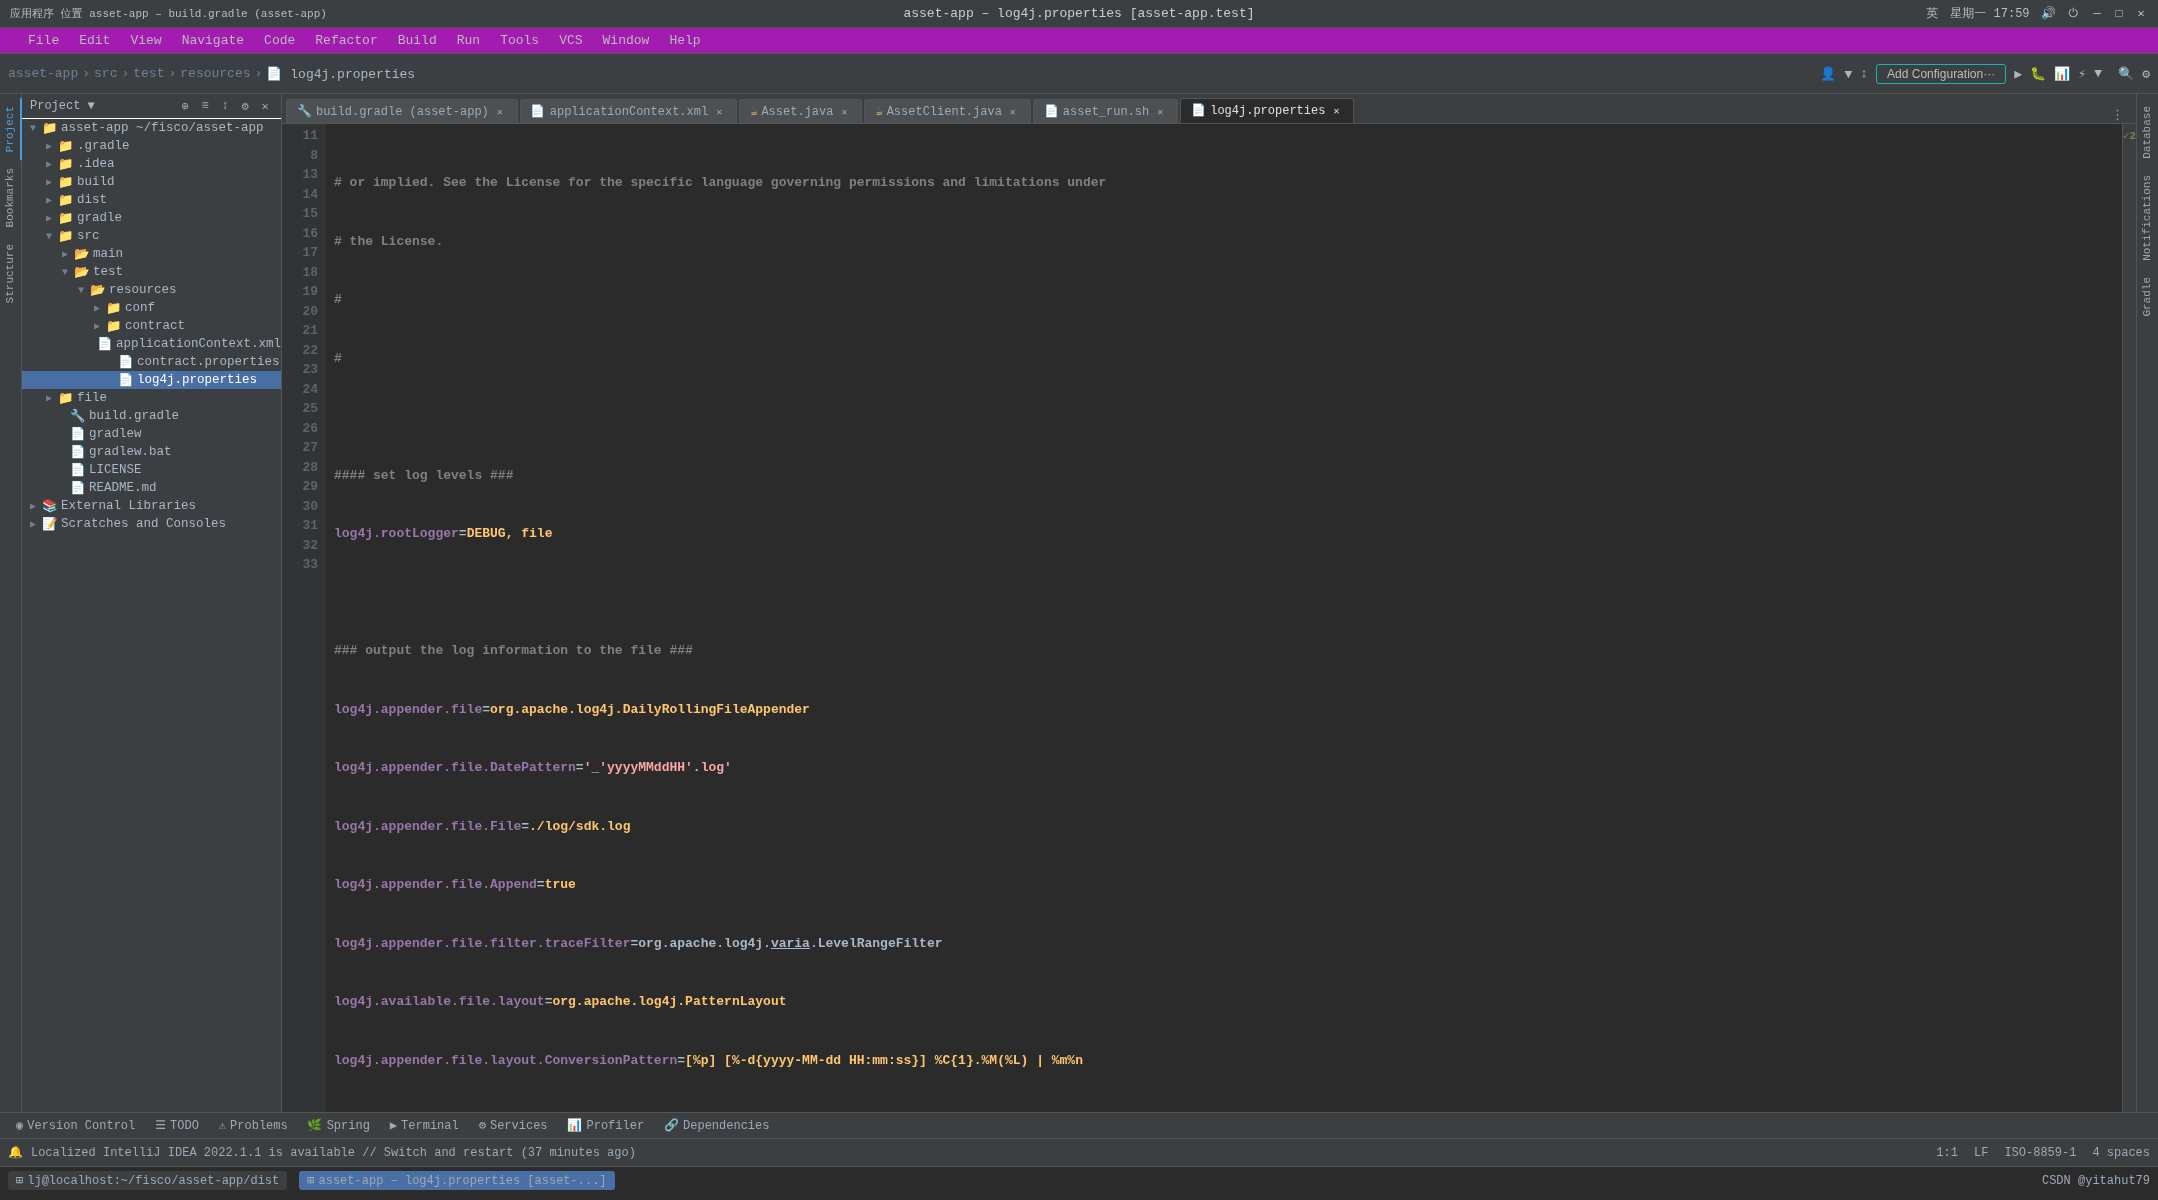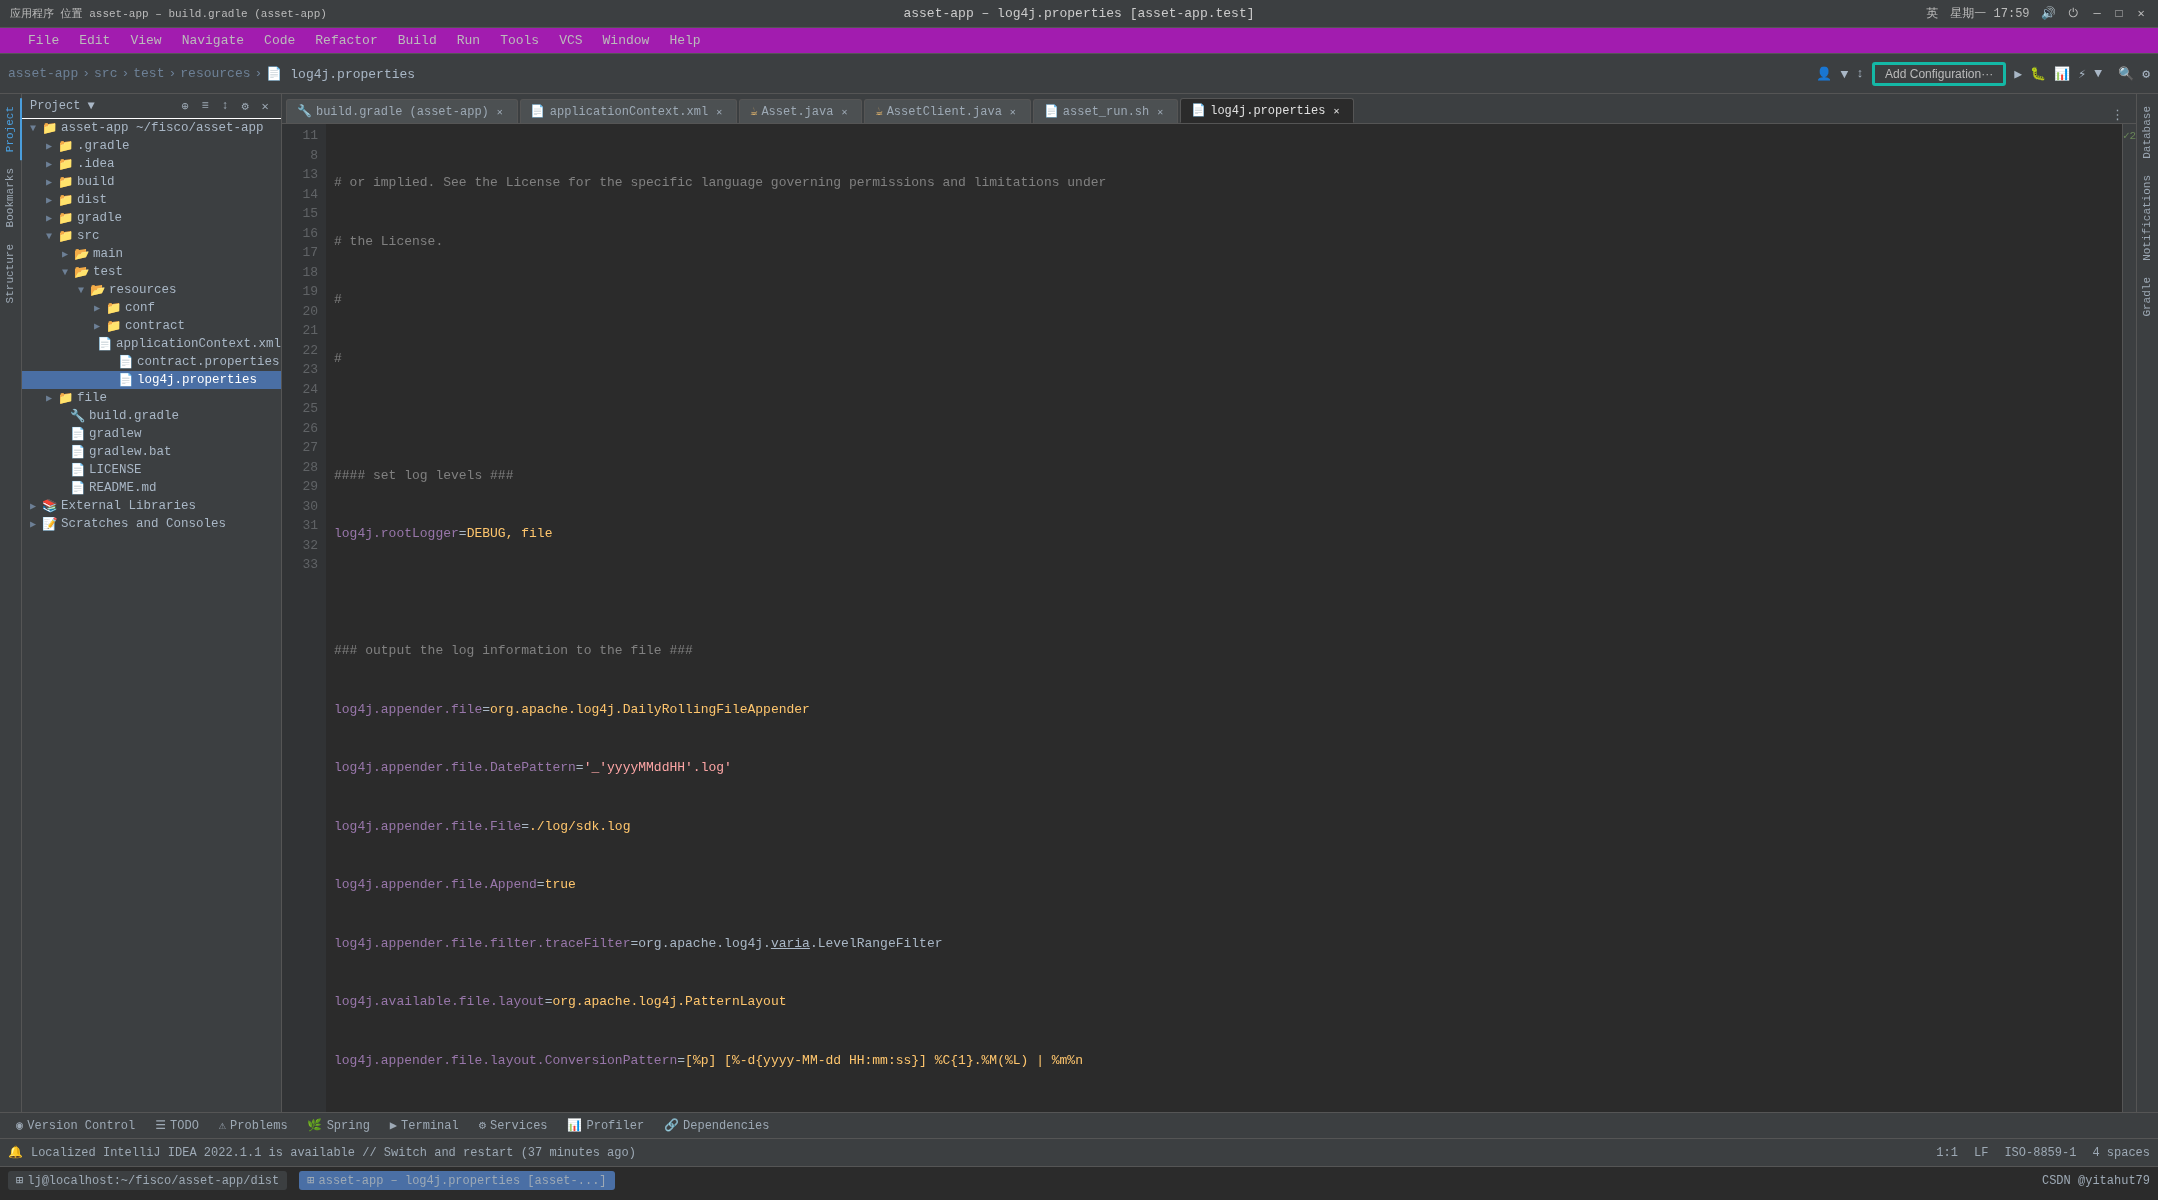--- a/index.html
+++ b/index.html
@@ -96,21 +96,21 @@
     }
     .breadcrumb span { color: #6d8096; }
     .breadcrumb .active { color: #a9b7c6; }
     .toolbar-right {
       display: flex;
       align-items: center;
       gap: 8px;
     }
     .toolbar-btn {
       background: none;
-      border: 3px solid #14b8a6;
+      border: 1px solid #14b8a6;
       color: #bbb;
       padding: 2px 10px;
       border-radius: 3px;
       cursor: pointer;
       font-size: 12px;
     }
 
     
     #main {
       display: flex;
@@ -266,20 +266,21 @@
     }
 
     
     #code-editor {
       flex: 1;
       display: flex;
       overflow: hidden;
       font-family: 'Courier New', monospace;
       font-size: 13px;
       line-height: 1.5;
+      font-weight: bold;
     }
     #line-numbers {
       width: 44px;
       background: #313335;
       color: #606366;
       text-align: right;
       padding: 2px 8px 2px 4px;
       user-select: none;
       overflow: hidden;
       flex-shrink: 0;

